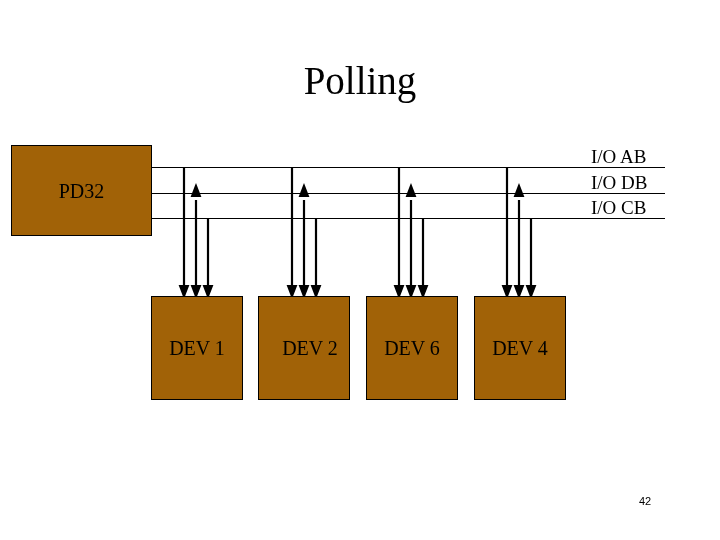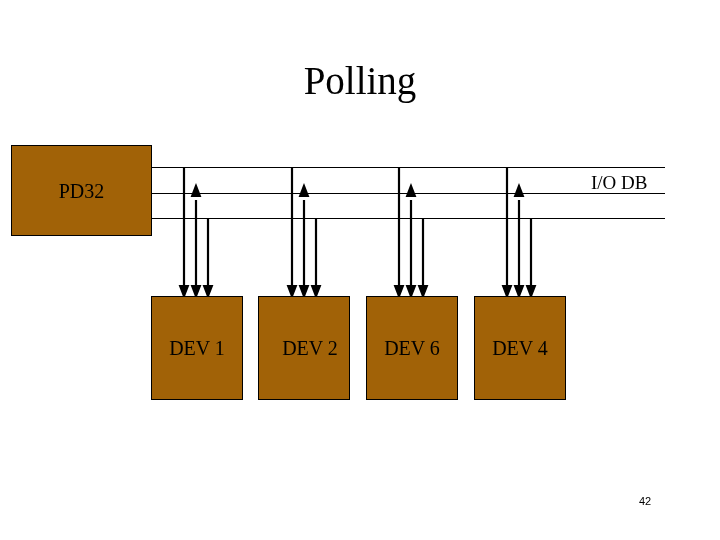--- a/index.html
+++ b/index.html
@@ -149,21 +149,23 @@
 
 <div id="slide">
 
   <h1 class="slide-title">Polling</h1>
 
 
   <div class="bus-line" id="bus-line-ab"></div>
   <div class="bus-line" id="bus-line-db"></div>
   <div class="bus-line" id="bus-line-cb"></div>
 
+  <div class="bus-label" id="bus-label-ab">I/O AB</div>
   <div class="bus-label" id="bus-label-db">I/O DB</div>
+  <div class="bus-label" id="bus-label-cb">I/O CB</div>
 
   <div class="node-box" id="cpu-box">
     <span class="node-label">PD32</span>
   </div>
 
   <div class="connector-group" id="connector-group-1">
     <svg viewBox="0 0 40 145" xmlns="http://www.w3.org/2000/svg">
       <g stroke="#000000" stroke-width="2.2" fill="#000000">
         <line x1="4" y1="7" x2="4" y2="128"></line>
         <polygon points="4,136 0.2,126 7.8,126"></polygon>

